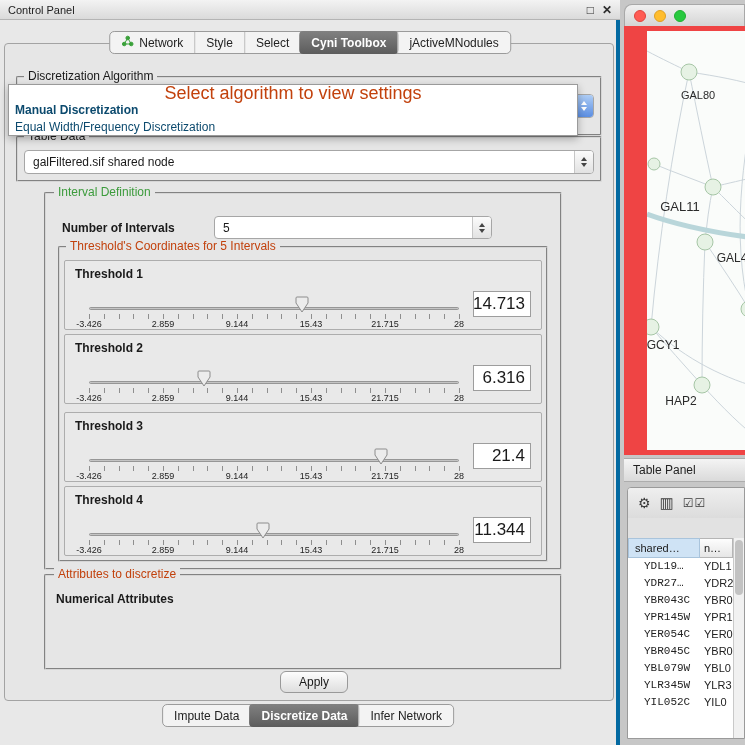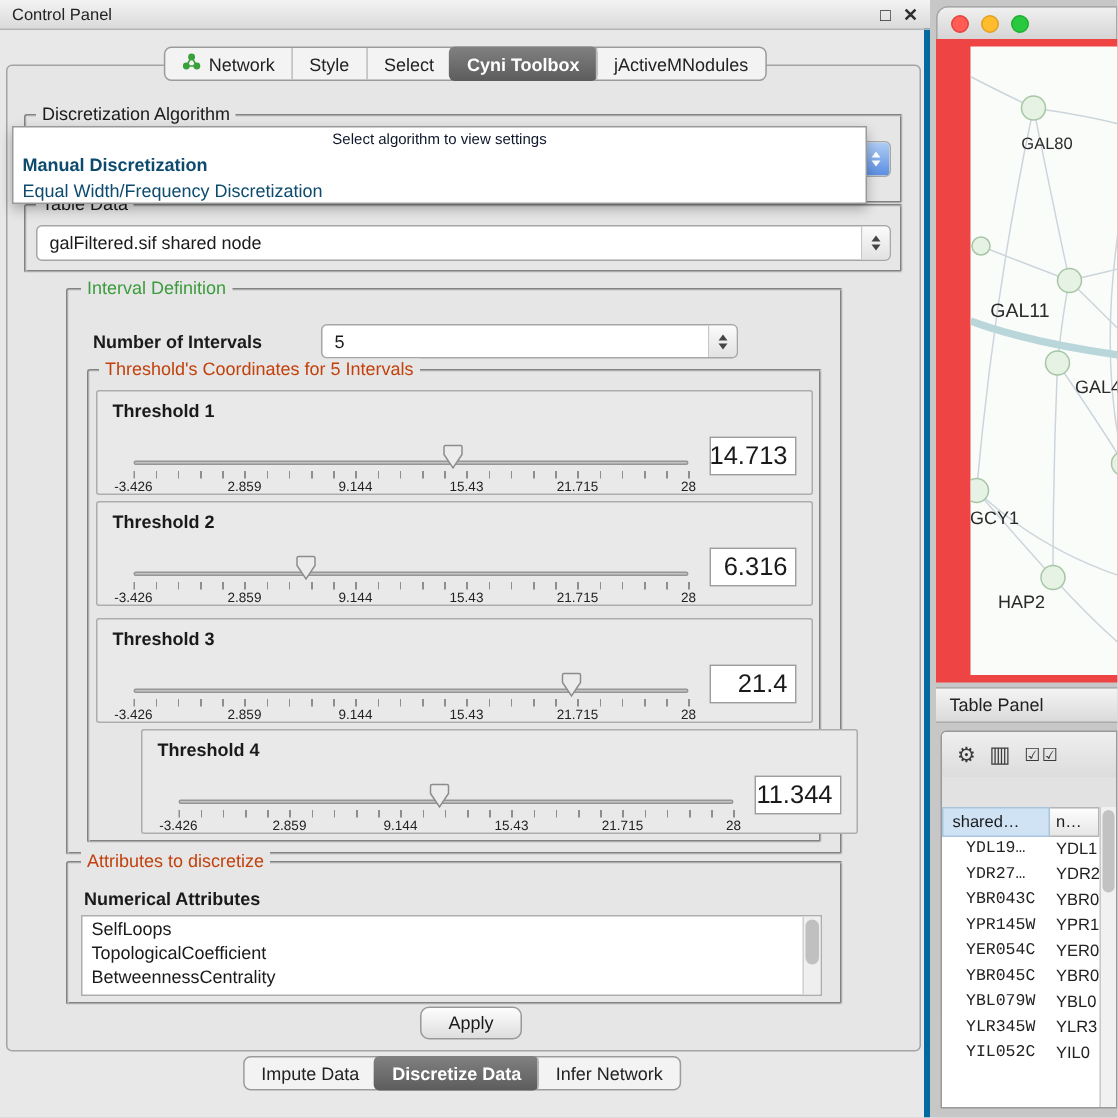--- a/index.html
+++ b/index.html
@@ -26,21 +26,21 @@
 
   .combo { position:absolute; background:#fff; border:1px solid #a6a6a6; border-radius:4px; display:flex; align-items:center; padding-left:8px; font-size:12px; }
   .stepper { margin-left:auto; width:19px; align-self:stretch; border-left:1px solid #c6c6c6; display:flex; flex-direction:column; align-items:center; justify-content:center; background:linear-gradient(#fbfbfb,#e2e2e2); border-radius:0 3px 3px 0; }
   .stepper.blue { background:linear-gradient(#aecdf5,#5b8ee2); border-left:1px solid #4e7fd0; }
   .arr-up { width:0; height:0; border-left:3px solid transparent; border-right:3px solid transparent; border-bottom:4px solid #444; margin-bottom:2px; }
   .arr-dn { width:0; height:0; border-left:3px solid transparent; border-right:3px solid transparent; border-top:4px solid #444; }
   .stepper.blue .arr-up { border-bottom-color:#fff; }
   .stepper.blue .arr-dn { border-top-color:#fff; }
 
   .popup { position:absolute; left:8px; top:84px; width:570px; height:52px; background:#fff; border:1px solid #9a9a9a; box-shadow:0 3px 8px rgba(0,0,0,.28); z-index:30; }
-  .popup-prompt { height:17px; line-height:17px; text-align:center; color:#0f172a; font-size:10px; }
+  .popup-prompt { height:17px; line-height:17px; text-align:center; color:#c2410c; font-size:18px; }
   .popup-item { height:17px; line-height:17px; padding-left:6px; font-size:12px; color:#0c4a6e; }
   .popup-item.bold { font-weight:bold; }
 
   .threshold { position:absolute; left:64px; width:478px; height:70px; border:1px solid #adadad; background:#e9e9e9; border-radius:2px; }
   .th-label { position:absolute; left:10px; top:6px; font-weight:bold; font-size:12px; }
   .track { position:absolute; left:24px; top:46px; width:370px; height:3px; background:#c4c4c4; border:1px solid #969696; border-radius:2px; }
   .ticks { position:absolute; left:24px; top:53px; width:371px; height:5px; background:repeating-linear-gradient(90deg,#8e8e8e 0,#8e8e8e 1px,transparent 1px,transparent 14.8px); }
   .thumb { position:absolute; top:35px; width:14px; height:17px; }
   .tick-label { position:absolute; top:58px; transform:translateX(-50%); font-size:9px; color:#222; white-space:nowrap; }
   .valbox { position:absolute; right:10px; top:30px; width:58px; height:26px; background:#fff; border:1px solid #9d9d9d; font-size:17px; display:flex; align-items:center; justify-content:flex-end; padding-right:5px; }
@@ -203,47 +203,39 @@
       </svg>
     <span class="tick-label" style="left:24px;">-3.426</span>
     <span class="tick-label" style="left:98px;">2.859</span>
     <span class="tick-label" style="left:172px;">9.144</span>
     <span class="tick-label" style="left:246px;">15.43</span>
     <span class="tick-label" style="left:320px;">21.715</span>
     <span class="tick-label" style="left:394px;">28</span>
     <div class="valbox">21.4</div>
   </div>
 
-  <div class="threshold" style="top:486px;margin-left:30px;">
+  <div class="threshold" style="top:486px;">
     <div class="th-label">Threshold 4</div>
     <div class="track"></div>
     <div class="ticks"></div>
     <svg class="thumb" style="left:191px;" viewBox="0 0 14 17">
         <path d="M2,1 h10 a1,1 0 0 1 1,1 v5 l-6,9 -6,-9 v-5 a1,1 0 0 1 1,-1 z" fill="#ececec" stroke="#8c8c8c"></path>
       </svg>
     <span class="tick-label" style="left:24px;">-3.426</span>
     <span class="tick-label" style="left:98px;">2.859</span>
     <span class="tick-label" style="left:172px;">9.144</span>
     <span class="tick-label" style="left:246px;">15.43</span>
     <span class="tick-label" style="left:320px;">21.715</span>
     <span class="tick-label" style="left:394px;">28</span>
     <div class="valbox">11.344</div>
   </div>
 
   <div class="groupbox" style="left:44px; top:574px; width:518px; height:96px;"></div>
   <div class="group-title gt-blue" style="left:54px; top:567px;">Attributes to discretize</div>
   <div class="bold-label" style="left:56px; top:592px;">Numerical Attributes</div>
-  <div class="listbox" style="left:54px; top:610px; width:494px; height:54px;">
-    <div class="list-item">SelfLoops</div>
-    <div class="list-item">TopologicalCoefficient</div>
-    <div class="list-item">BetweennessCentrality</div>
-    <div class="list-scroll">
-        <div class="sb-thumb"></div>
-      </div>
-  </div>
 
   <div class="btn" style="left:280px; top:671px; width:68px; height:22px;">Apply</div>
 
   <div class="tabbar tabbar-bottom">
     <div class="tab">
         <span>Impute Data</span>
       </div>
     <div class="tab sel">
         <span>Discretize Data</span>
       </div>

